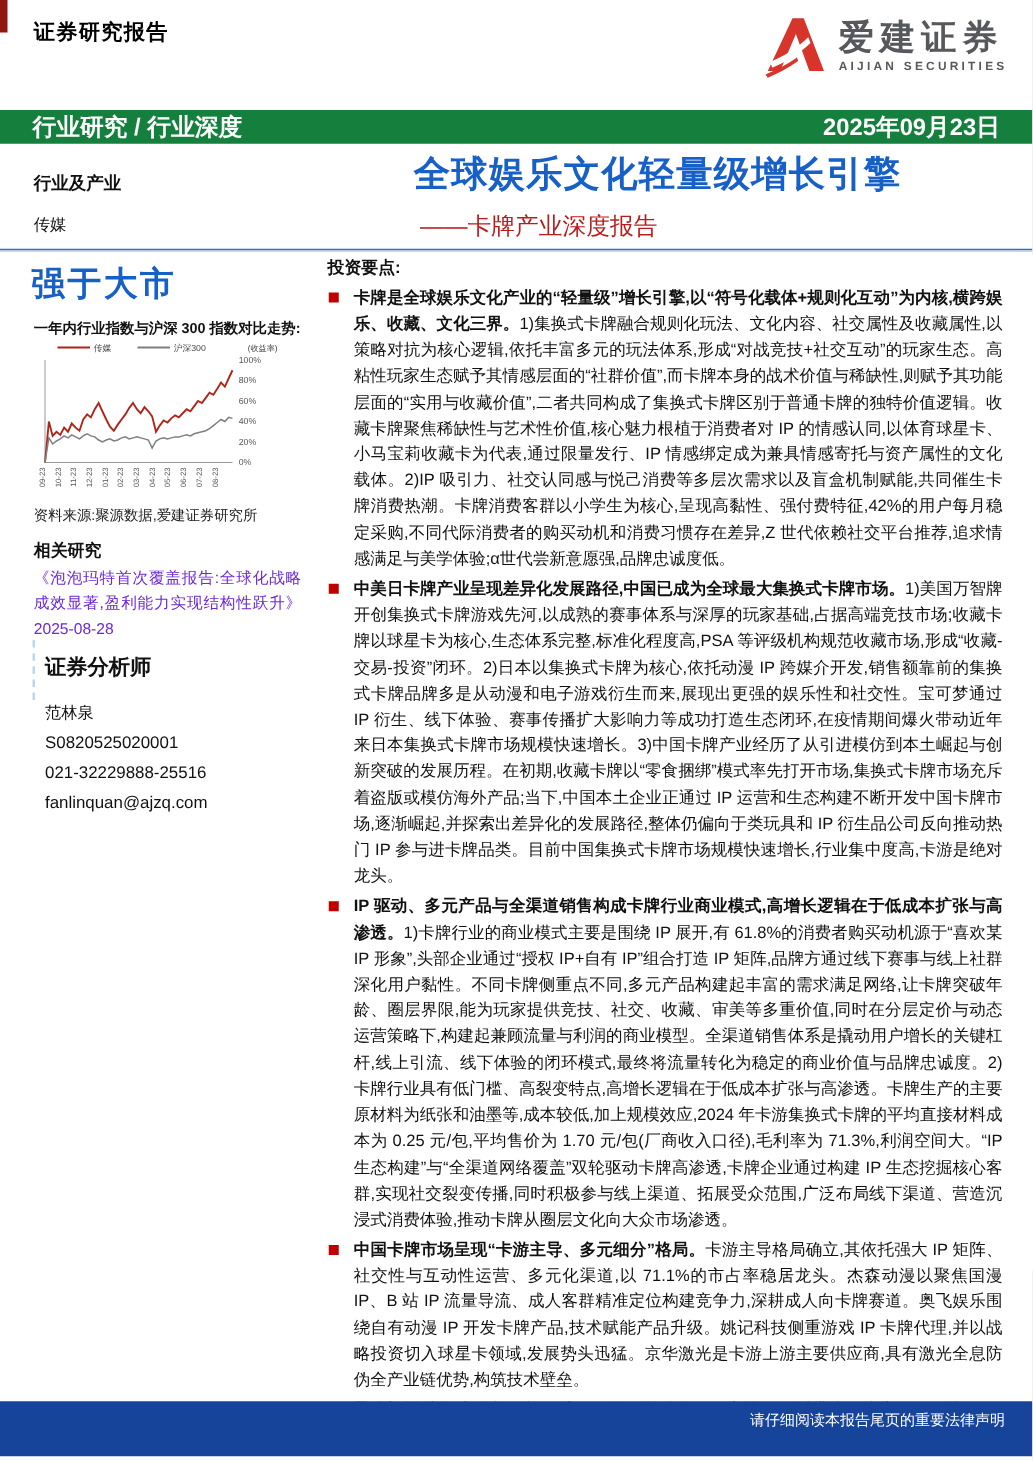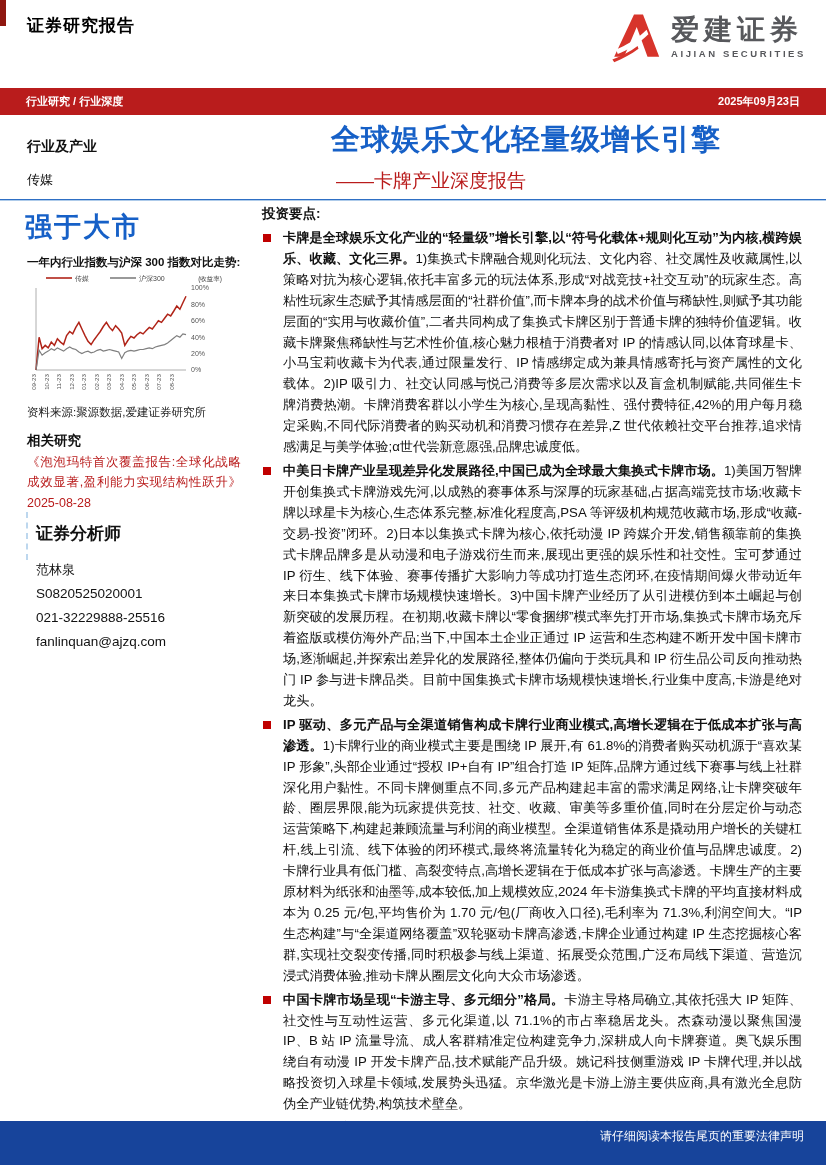--- a/index.html
+++ b/index.html
@@ -13,37 +13,37 @@
   .corner-red { position:absolute; left:0; top:0; width:6px; height:26px; background:#8f1710; }
   .report-label { position:absolute; left:27px; top:14px; font-size:17px; font-weight:bold; color:#000; letter-spacing:1px; }
   .logo { position:absolute; right:20px; top:10px; display:flex; align-items:center; gap:10px; }
   .logo-mark { width:54px; height:54px; }
   .logo-text { display:flex; flex-direction:column; }
   .logo-cn { font-size:28px; color:#57585c; letter-spacing:5px; font-weight:600; line-height:1.1; }
   .logo-en { font-size:9.5px; color:#57585c; letter-spacing:2.6px; font-weight:bold; margin-top:2px; }
   
   .blue-bar {
     position:absolute; left:0; top:88px; width:826px; height:27px;
-    background:#b91c1c; color:#fff; display:flex; justify-content:space-between; align-items:center;
-    padding:0 26px; font-size:11px; font-weight:bold;gap:13px;
+    background:#15803d; color:#fff; display:flex; justify-content:space-between; align-items:center;
+    padding:0 26px; font-size:19px; font-weight:bold;gap:13px;
   }
   
   .doc-title { position:absolute; left:256px; top:120px; width:540px; text-align:center;
     font-size:29px; font-weight:bold; color:#1660c7; letter-spacing:1px; }
   .doc-subtitle { position:absolute; left:336px; top:168px; font-size:19px; font-weight:500; color:#b91c1c; }
   .industry-label { position:absolute; left:27px; top:138px; font-size:14px; font-weight:bold; }
   .industry-value { position:absolute; left:27px; top:171px; font-size:13px; }
   .divider { position:absolute; left:0; top:199px; width:826px; height:2px; background:#2e6fc4; border-bottom:1px solid #aecbea; }
   
   .rating { position:absolute; left:25px; top:209px; font-size:27px; font-weight:bold; color:#1660c7; letter-spacing:2px; }
   .chart-title { position:absolute; left:27px; top:255px; font-size:11.5px; font-weight:bold; white-space:nowrap; }
   .chart-wrap { position:absolute; left:26px; top:270px; width:200px; height:128px; }
   .source-note { position:absolute; left:27px; top:405px; font-size:11.5px; color:#222; }
   .related-title { position:absolute; left:27px; top:432px; font-size:13.5px; font-weight:bold; }
-  .related-item { position:absolute; left:27px; top:452px; width:214px; font-size:12.5px; line-height:1.62; color:#b91c1c; text-align:justify; }
+  .related-item { position:absolute; left:27px; top:452px; width:214px; font-size:12.5px; line-height:1.62; color:#6d28d9; text-align:justify; }
   .analyst-rule { position:absolute; left:26px; top:512px; width:0; height:48px; border-left:2px dashed #bdd7ee; }
   .analyst-title { position:absolute; left:36px; top:522px; font-size:17px; font-weight:bold; }
   .analyst-name { position:absolute; left:36px; top:561px; font-size:13px; }
   .analyst-license { position:absolute; left:36px; top:586px; font-size:13.5px; }
   .analyst-phone { position:absolute; left:36px; top:610px; font-size:13.5px; }
   .analyst-email { position:absolute; left:36px; top:634px; font-size:13.5px; }
   
   .invest-title { position:absolute; left:262px; top:205px; font-size:13.5px; font-weight:bold; }
   .bullets { position:absolute; left:262px; top:228px; width:540px; list-style:none; }
   .bullets li { position:relative; padding-left:21px; margin-bottom:3px; font-size:13.2px; line-height:20.9px; text-align:justify; }

